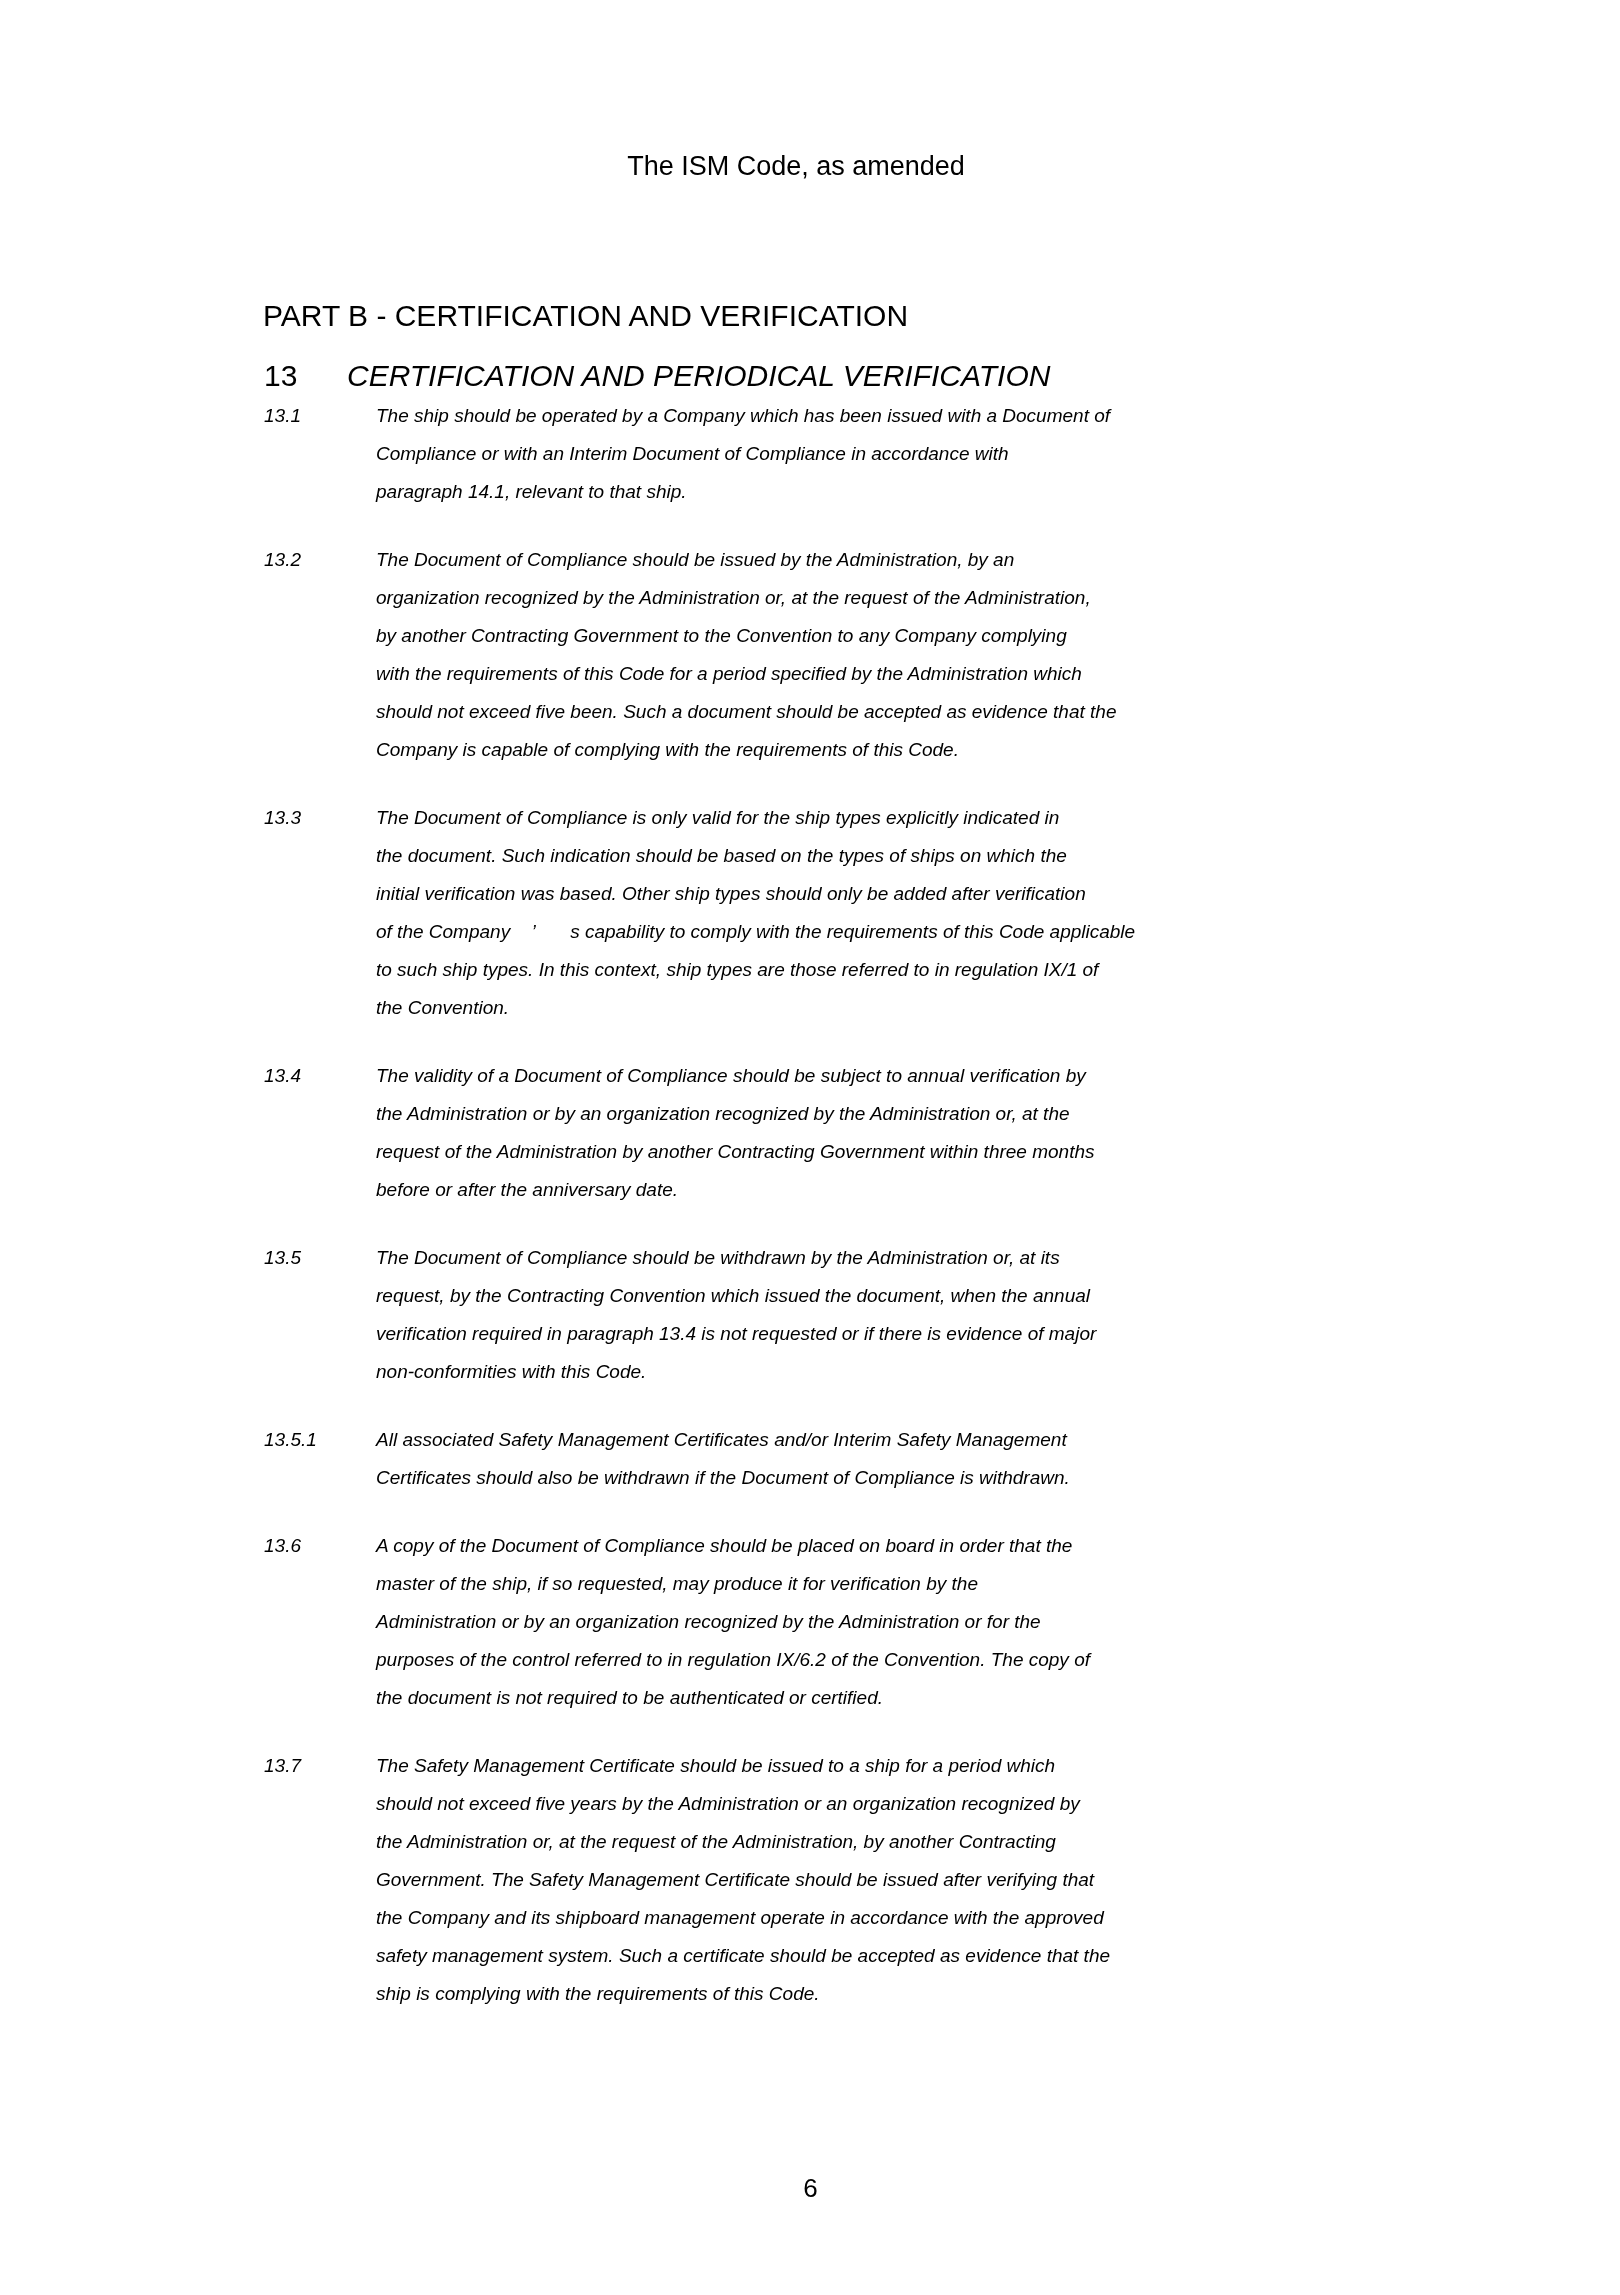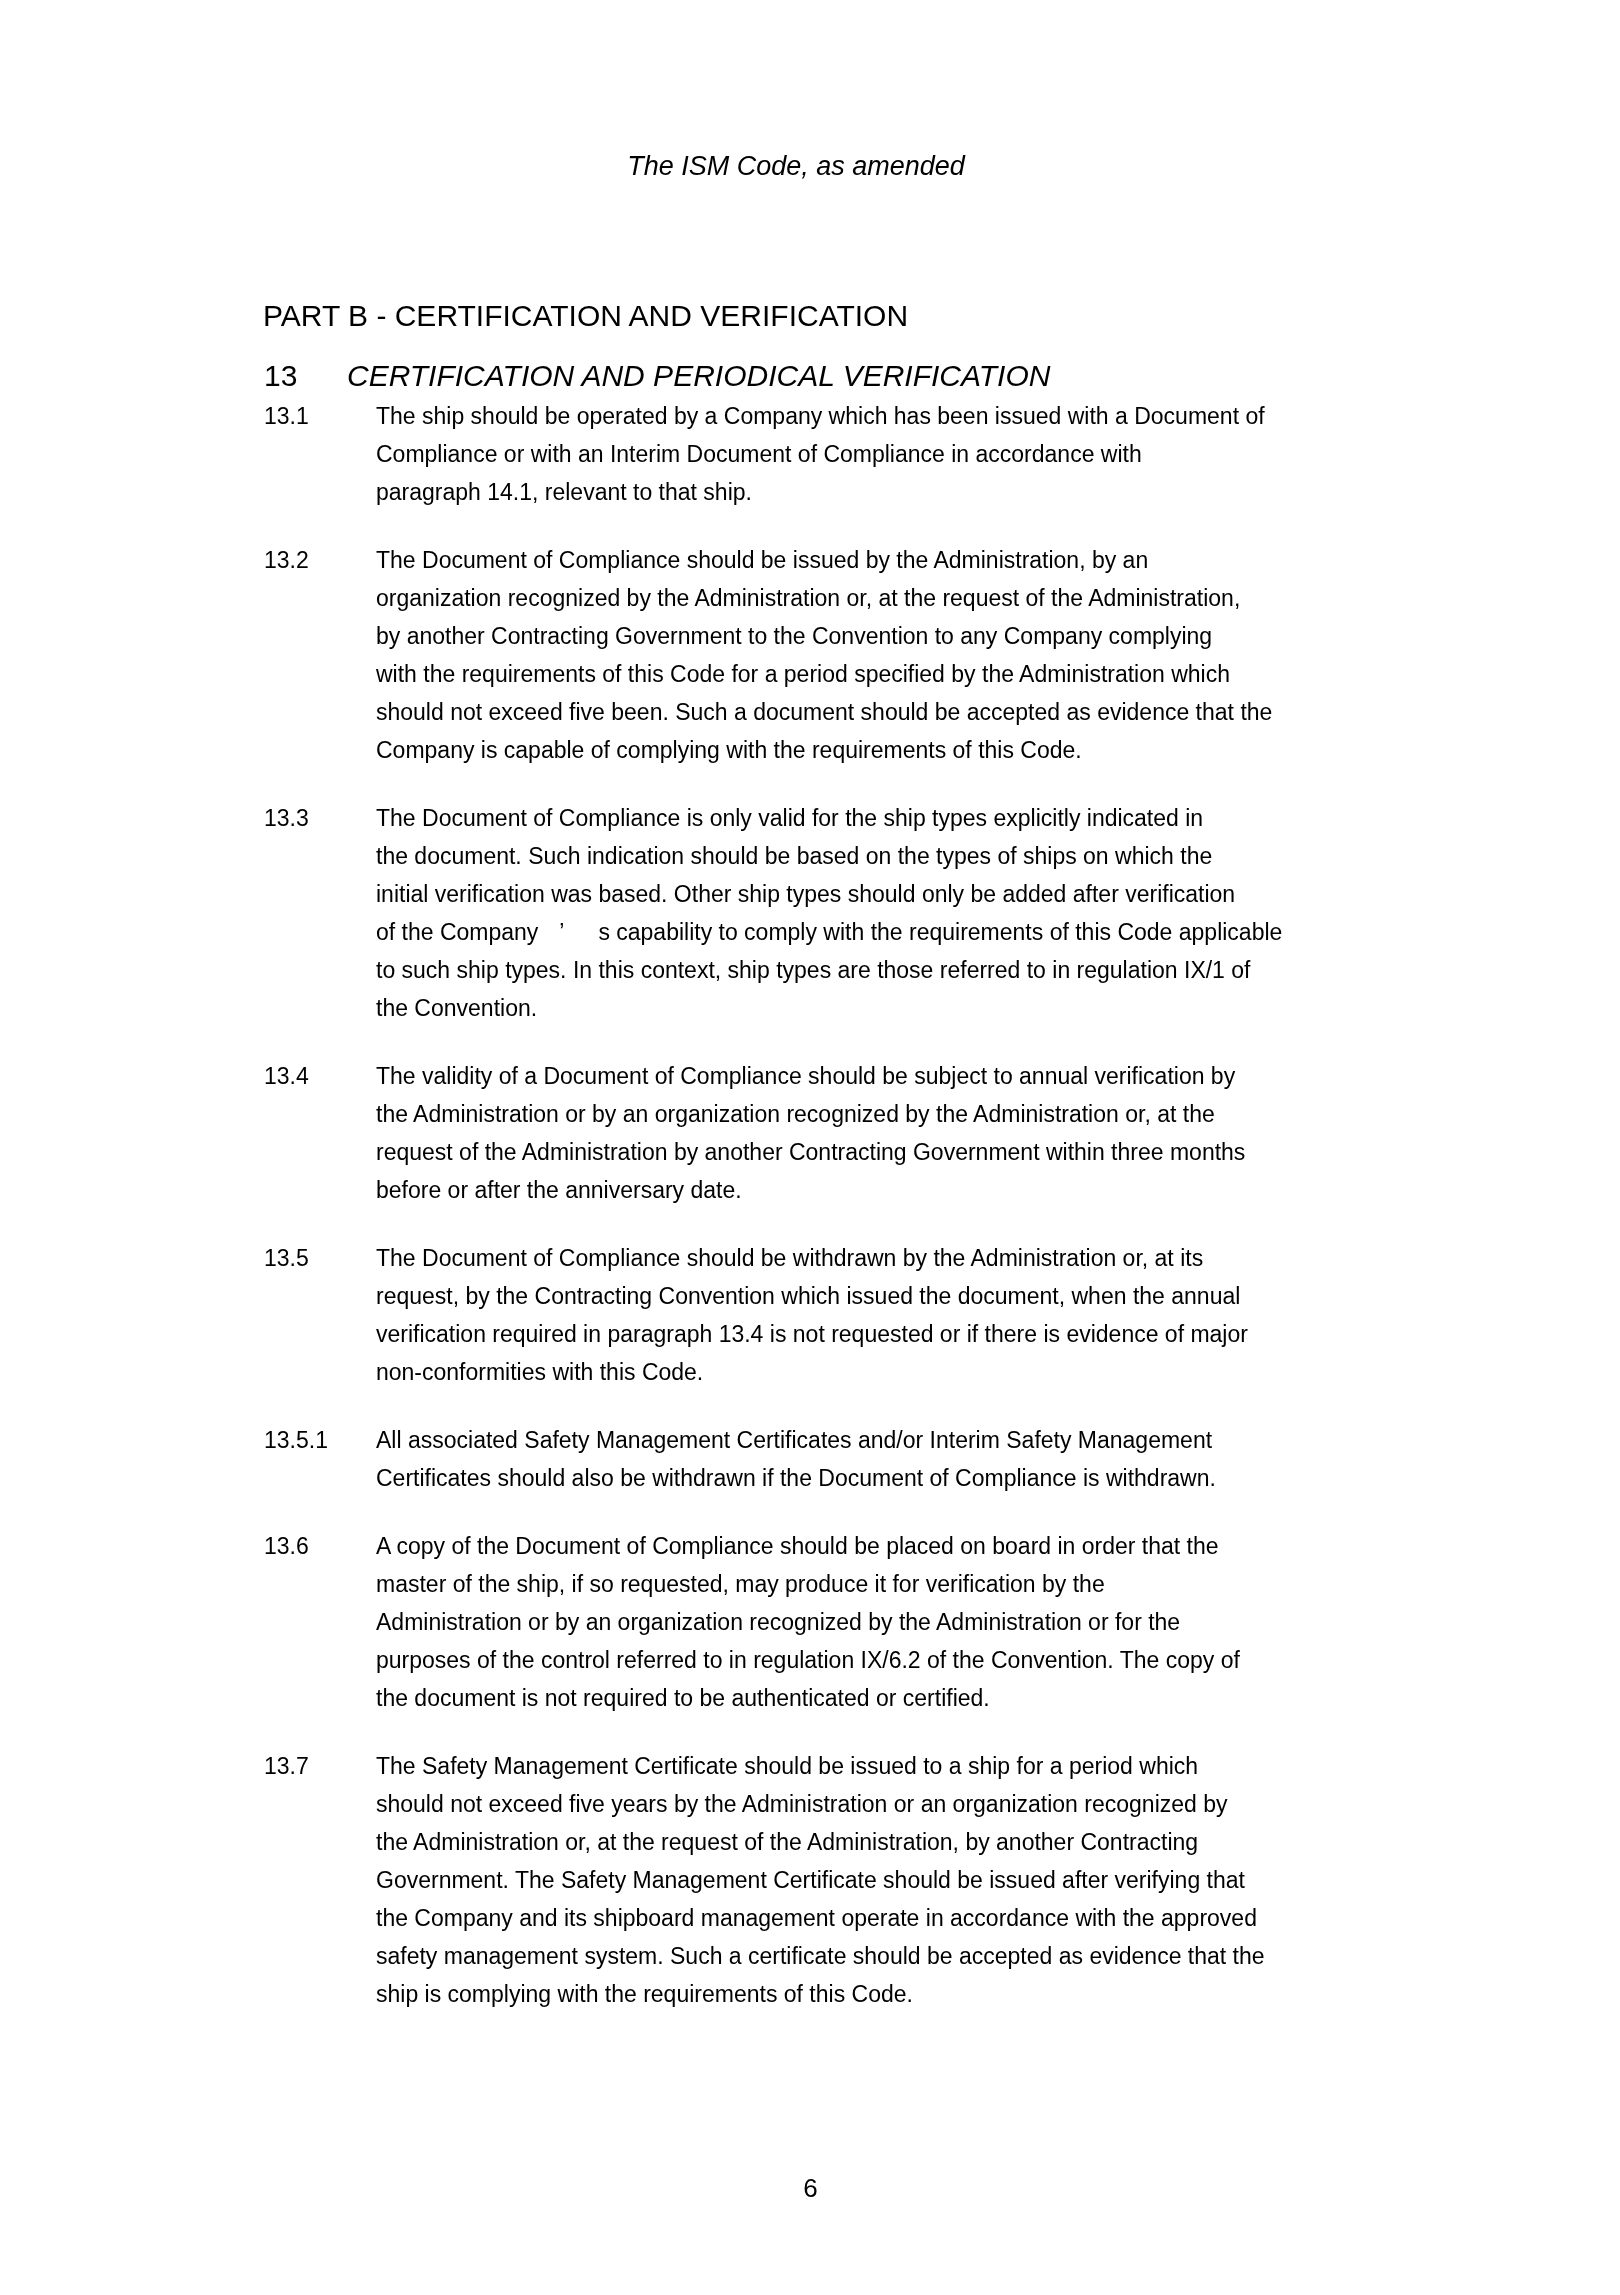--- a/index.html
+++ b/index.html
@@ -17,21 +17,20 @@
   }
   .running-header {
     position: absolute;
     top: 151px;
     left: 0;
     width: 1592px;
     text-align: center;
     font-size: 27px;
     line-height: 31px;
     white-space: nowrap;
-    font-style: italic;
   }
   .part-title {
     position: absolute;
     left: 263px;
     top: 298px;
     font-size: 30px;
     line-height: 36px;
     white-space: nowrap;
   }
   .section-heading {
@@ -55,22 +54,23 @@
   }
   .paragraphs {
     position: absolute;
     left: 264px;
     top: 397px;
     width: 1221px;
   }
   .para {
     position: relative;
     margin: 0 0 30px 0;
-    font-size: 23px;
+    font-size: 19px;
     line-height: 38px;
+    font-style: italic;
   }
   .para .pnum {
     position: absolute;
     left: 0;
     top: 0;
     white-space: nowrap;
   }
   .para .ptext {
     margin-left: 112px;
   }

